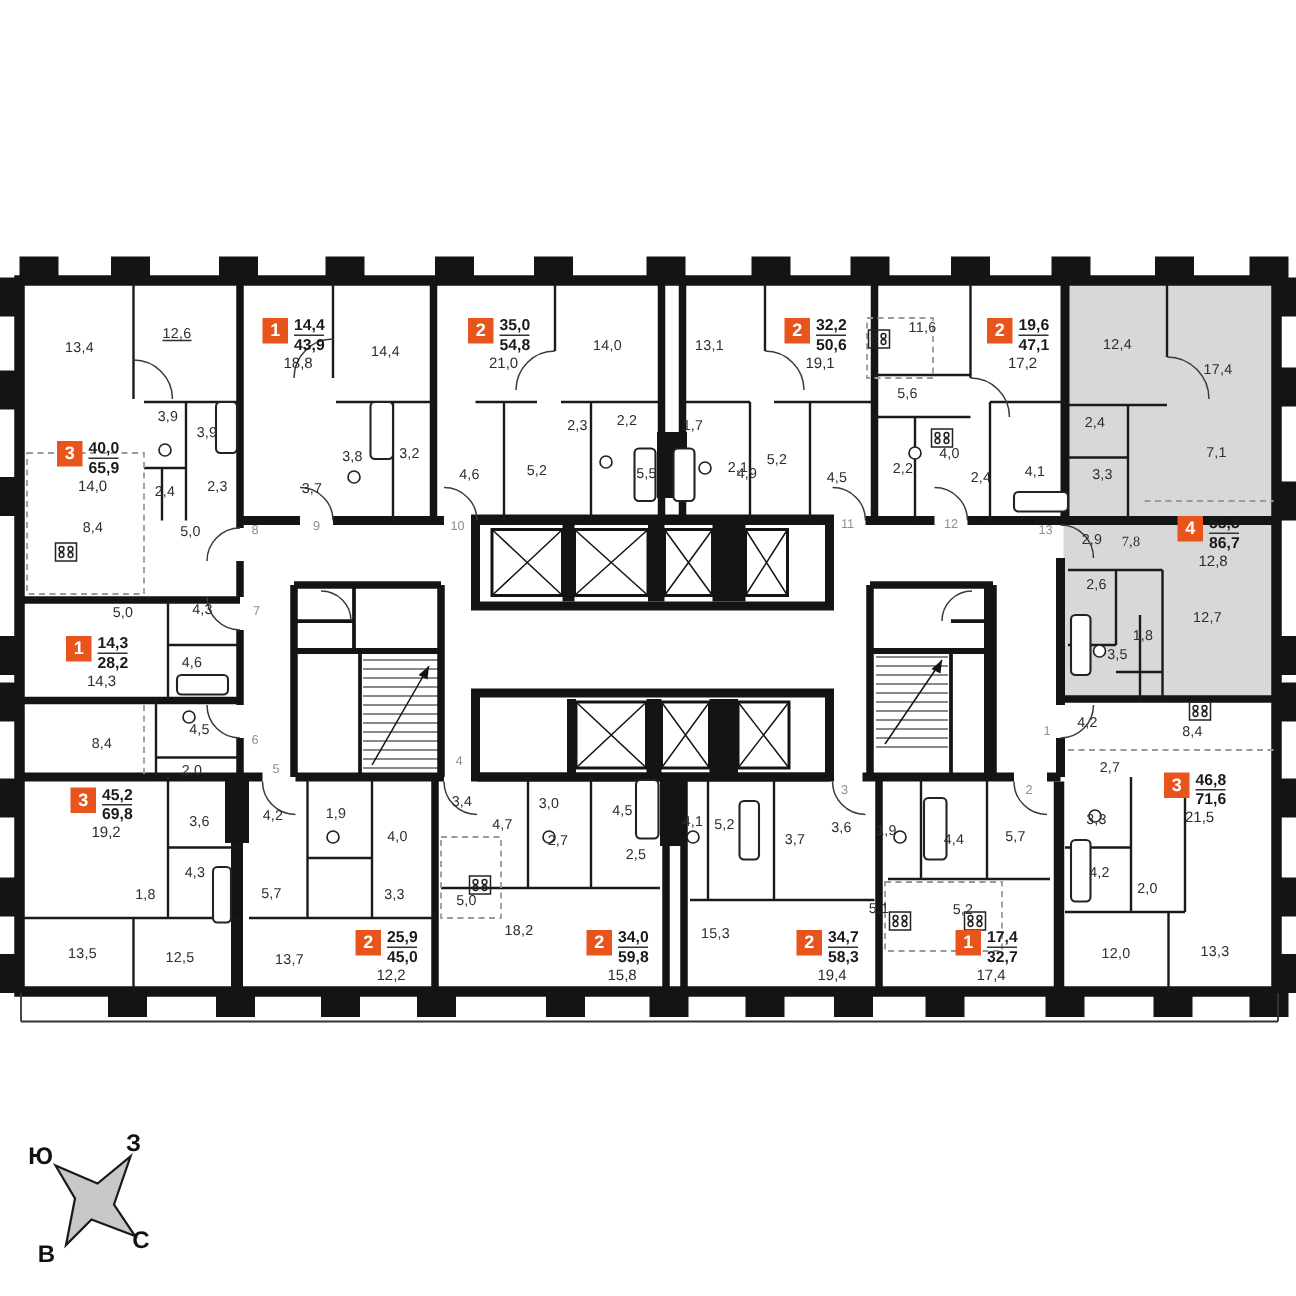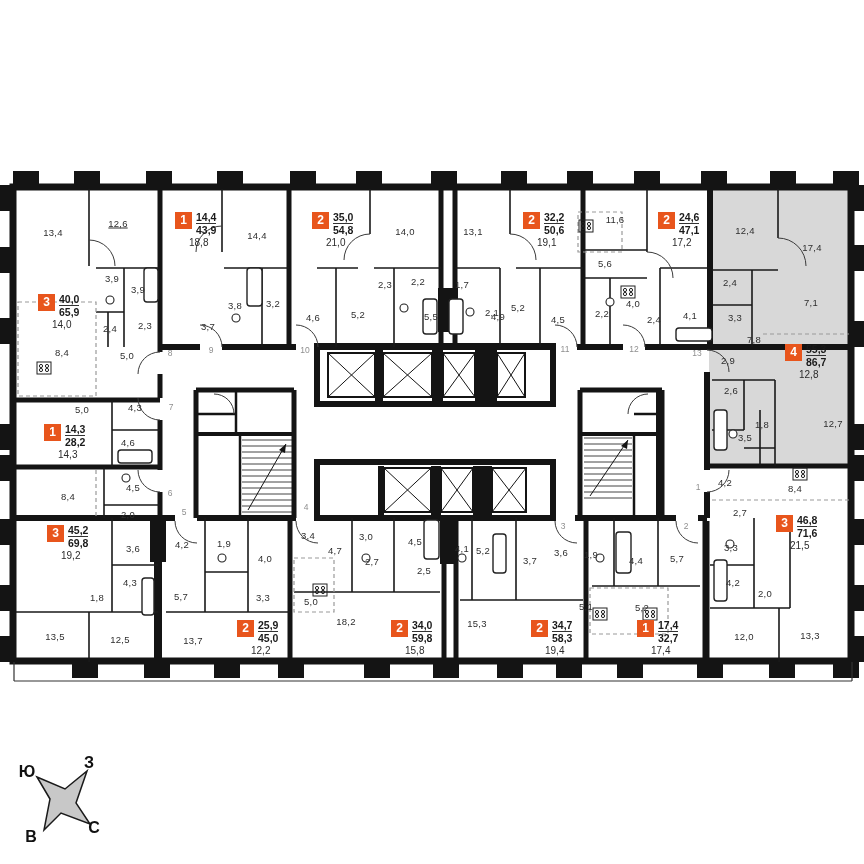--- a/index.html
+++ b/index.html
@@ -332,25 +332,25 @@
       <span class="room-label" style="left: 730px; top: 282px;">2,4</span>
       <span class="room-label" style="left: 735px; top: 317px;">3,3</span>
       <span class="room-label" style="left: 811px; top: 302px;">7,1</span>
       <span class="room-label" style="left: 82px; top: 409px;">5,0</span>
       <span class="room-label" style="left: 135px; top: 407px;">4,3</span>
       <span class="room-label" style="left: 128px; top: 442px;">4,6</span>
       <span class="room-label" style="left: 68px; top: 496px;">8,4</span>
       <span class="room-label" style="left: 133px; top: 487px;">4,5</span>
       <span class="room-label" style="left: 128px; top: 514px;">2,0</span>
       <span class="room-label" style="left: 728px; top: 360px;">2,9</span>
-      <span class="room-label" style="left: 754px; top: 339px;">7,8</span>
+      <span class="room-label" style="left: 754px; top: 362px; font-family: Liberation Serif, serif;">7,8</span>
       <span class="room-label" style="left: 731px; top: 390px;">2,6</span>
       <span class="room-label" style="left: 745px; top: 437px;">3,5</span>
       <span class="room-label" style="left: 762px; top: 424px;">1,8</span>
-      <span class="room-label" style="left: 805px; top: 423px; margin-left: 28px;">12,7</span>
+      <span class="room-label" style="left: 805px; top: 412px;">12,7</span>
       <span class="room-label" style="left: 725px; top: 482px;">4,2</span>
       <span class="room-label" style="left: 795px; top: 488px;">8,4</span>
       <span class="room-label" style="left: 740px; top: 512px;">2,7</span>
       <span class="room-label" style="left: 133px; top: 548px;">3,6</span>
       <span class="room-label" style="left: 182px; top: 544px;">4,2</span>
       <span class="room-label" style="left: 224px; top: 543px;">1,9</span>
       <span class="room-label" style="left: 265px; top: 558px;">4,0</span>
       <span class="room-label" style="left: 130px; top: 582px;">4,3</span>
       <span class="room-label" style="left: 97px; top: 597px;">1,8</span>
       <span class="room-label" style="left: 181px; top: 596px;">5,7</span>
@@ -431,21 +431,21 @@
             <span class="n1">32,2</span>
             <span class="n2">50,6</span>
           </div>
         </div>
         <div class="badge-n3">19,1</div>
       </div>
       <div class="badge" style="left: 658px; top: 212px;">
         <div class="badge-row">
           <div class="badge-sq">2</div>
           <div class="badge-nums">
-            <span class="n1">24,6</span>
+            <span class="n1">19,6</span>
             <span class="n2">47,1</span>
           </div>
         </div>
         <div class="badge-n3">17,2</div>
       </div>
       <div class="badge" style="left: 785px; top: 344px;">
         <div class="badge-row">
           <div class="badge-sq">4</div>
           <div class="badge-nums">
             <span class="n1">55,3</span>

